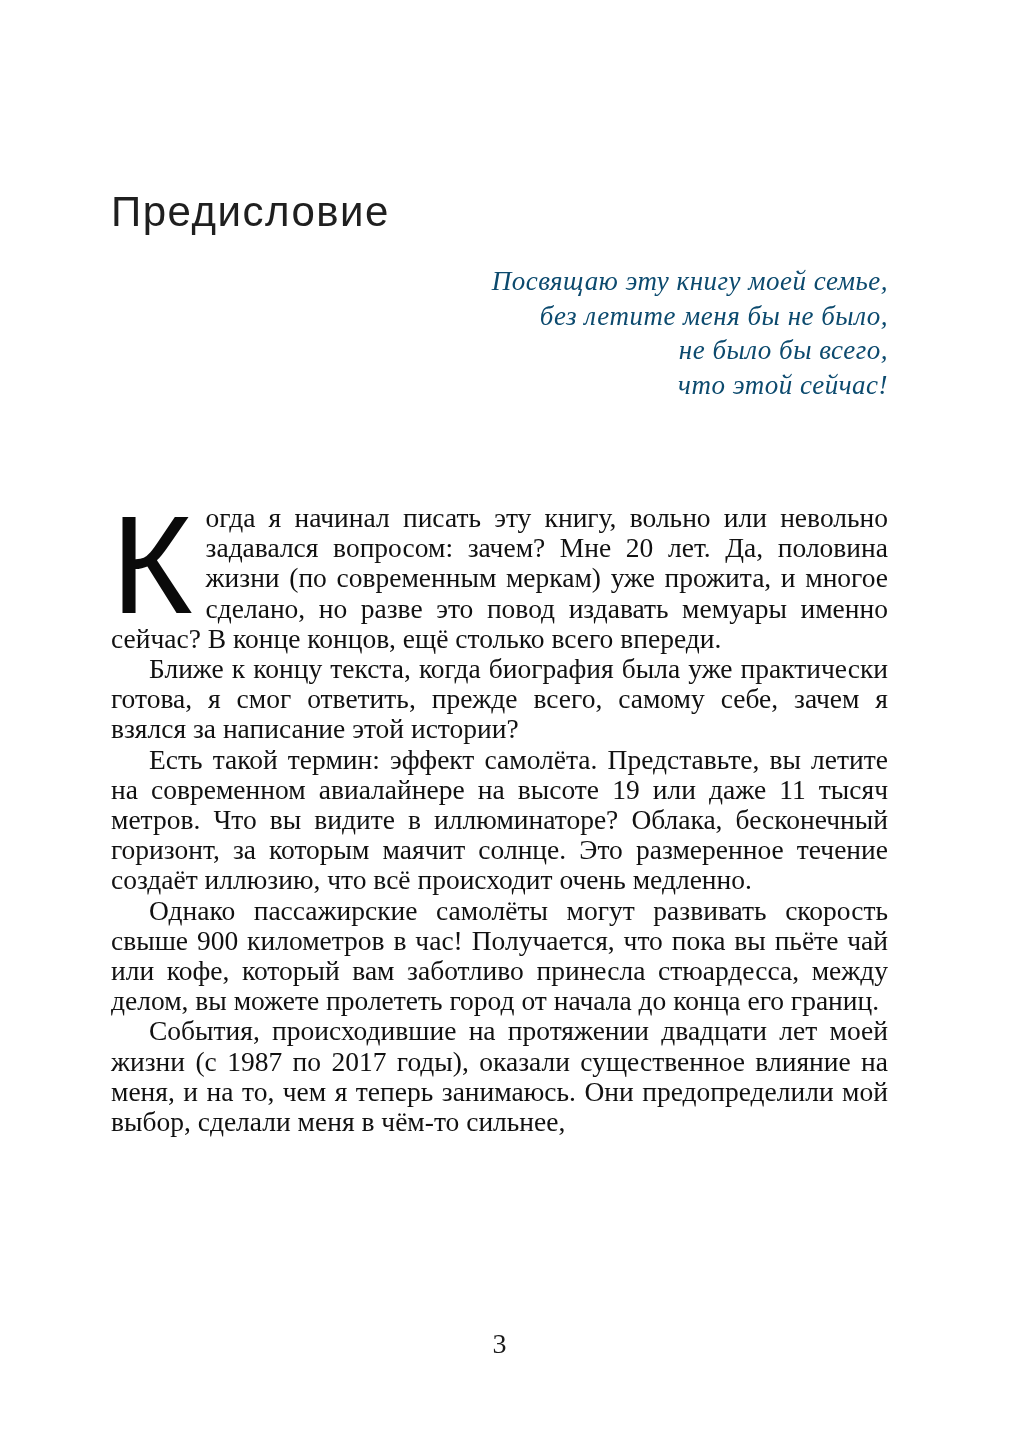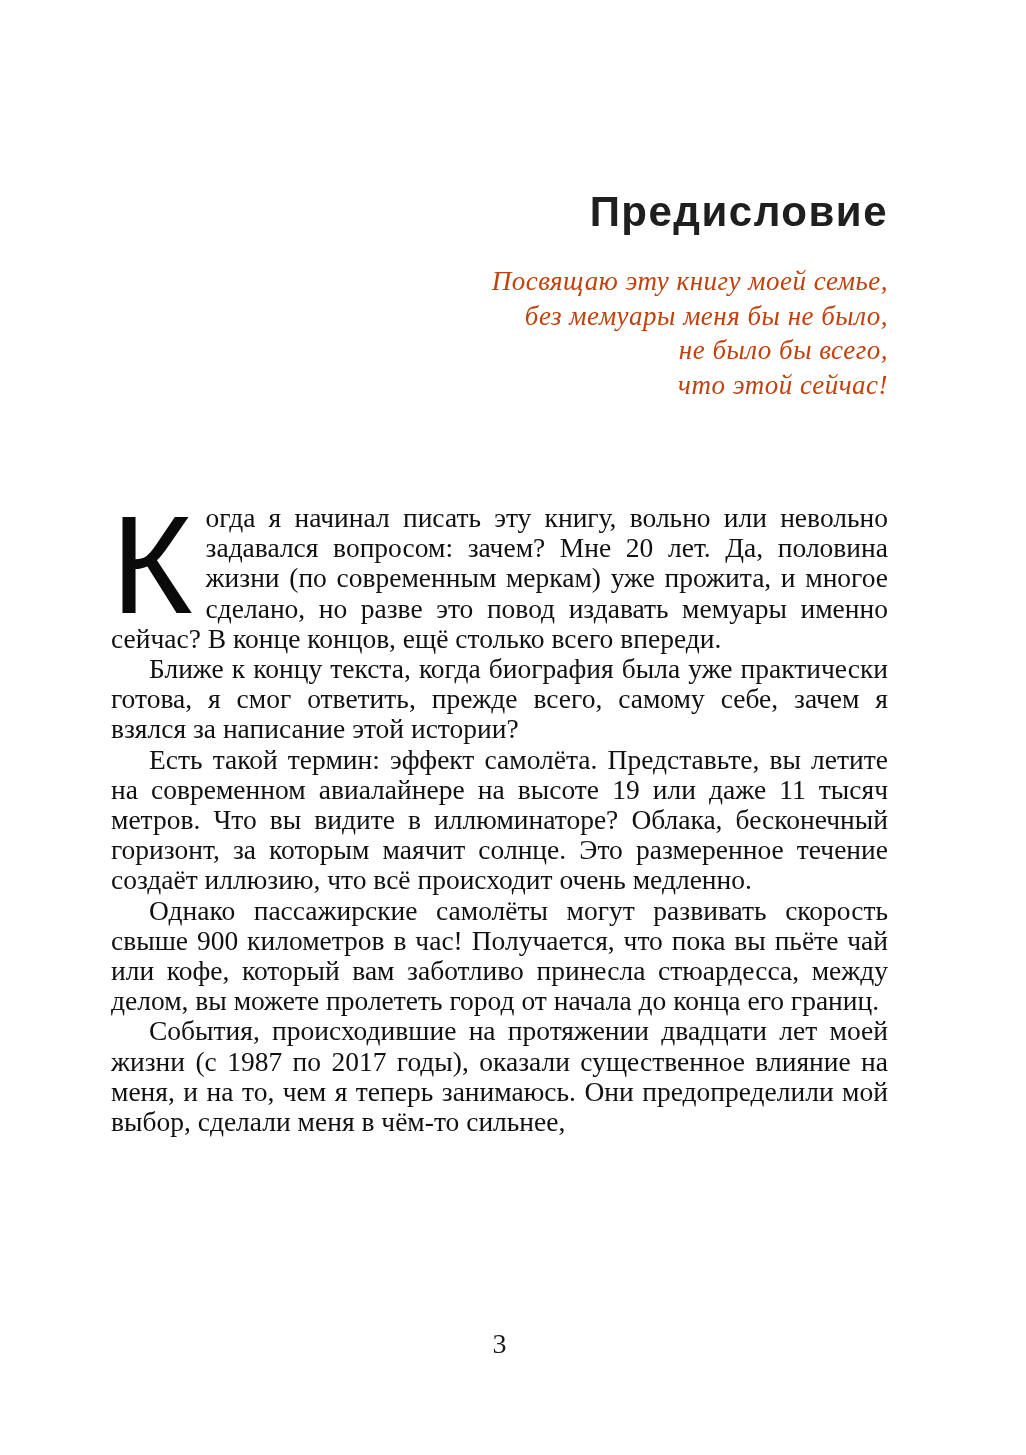--- a/index.html
+++ b/index.html
@@ -17,34 +17,34 @@
     font-family: "Liberation Serif", serif;
     color: #111111;
   }
   .text-block {
     position: absolute;
     left: 111px;
     width: 777px;
   }
   .chapter-title {
     top: 160px;
-    text-align: right;
+    text-align: left;
     font-family: "Liberation Sans", sans-serif;
-    font-weight: 700;
+    font-weight: 400;
     font-size: 42px;
     letter-spacing: 1.5px;
     color: #1f1f1f;
   }
   .epigraph {
     top: 264px;
     text-align: right;
     font-style: italic;
     font-size: 27px;
     line-height: 34.6px;
-    color: #c2410c;
+    color: #0c4a6e;
     letter-spacing: 0.5px;
   }
   .body-text {
     top: 503px;
     text-align: justify;
     font-size: 27.5px;
     line-height: 30.2px;
   }
   .body-text p {
     margin: 0;
@@ -72,21 +72,21 @@
 </style>
 </head>
 <body>
 
 <div class="page">
 
   <h1 class="text-block chapter-title">Предисловие</h1>
 
   <div class="text-block epigraph">
     <div>Посвящаю эту книгу моей семье,</div>
-    <div>без мемуары меня бы не было,</div>
+    <div>без летите меня бы не было,</div>
     <div>не было бы всего,</div>
     <div>что этой сейчас!</div>
   </div>
 
   <div class="text-block body-text">
     <p class="first"><span class="dropcap">К</span><span>огда я начинал писать эту книгу, вольно или невольно задавался вопросом: зачем? Мне 20 лет. Да, половина жизни (по современным меркам) уже прожита, и многое сделано, но разве это повод издавать мемуары именно сейчас? В конце концов, ещё столько всего впереди.</span></p>
     <p>Ближе к концу текста, когда биография была уже практически готова, я смог ответить, прежде всего, самому себе, зачем я взялся за написание этой истории?</p>
     <p>Есть такой термин: эффект самолёта. Представьте, вы летите на современном авиалайнере на высоте 19 или даже 11 тысяч метров. Что вы видите в иллюминаторе? Облака, бесконечный горизонт, за которым маячит солнце. Это размеренное течение создаёт иллюзию, что всё происходит очень медленно.</p>
     <p>Однако пассажирские самолёты могут развивать скорость свыше 900 километров в час! Получается, что пока вы пьёте чай или кофе, который вам заботливо принесла стюардесса, между делом, вы можете пролететь город от начала до конца его границ.</p>
     <p>События, происходившие на протяжении двадцати лет моей жизни (с 1987 по 2017 годы), оказали существенное влияние на меня, и на то, чем я теперь занимаюсь. Они предопределили мой выбор, сделали меня в чём-то сильнее,</p>

